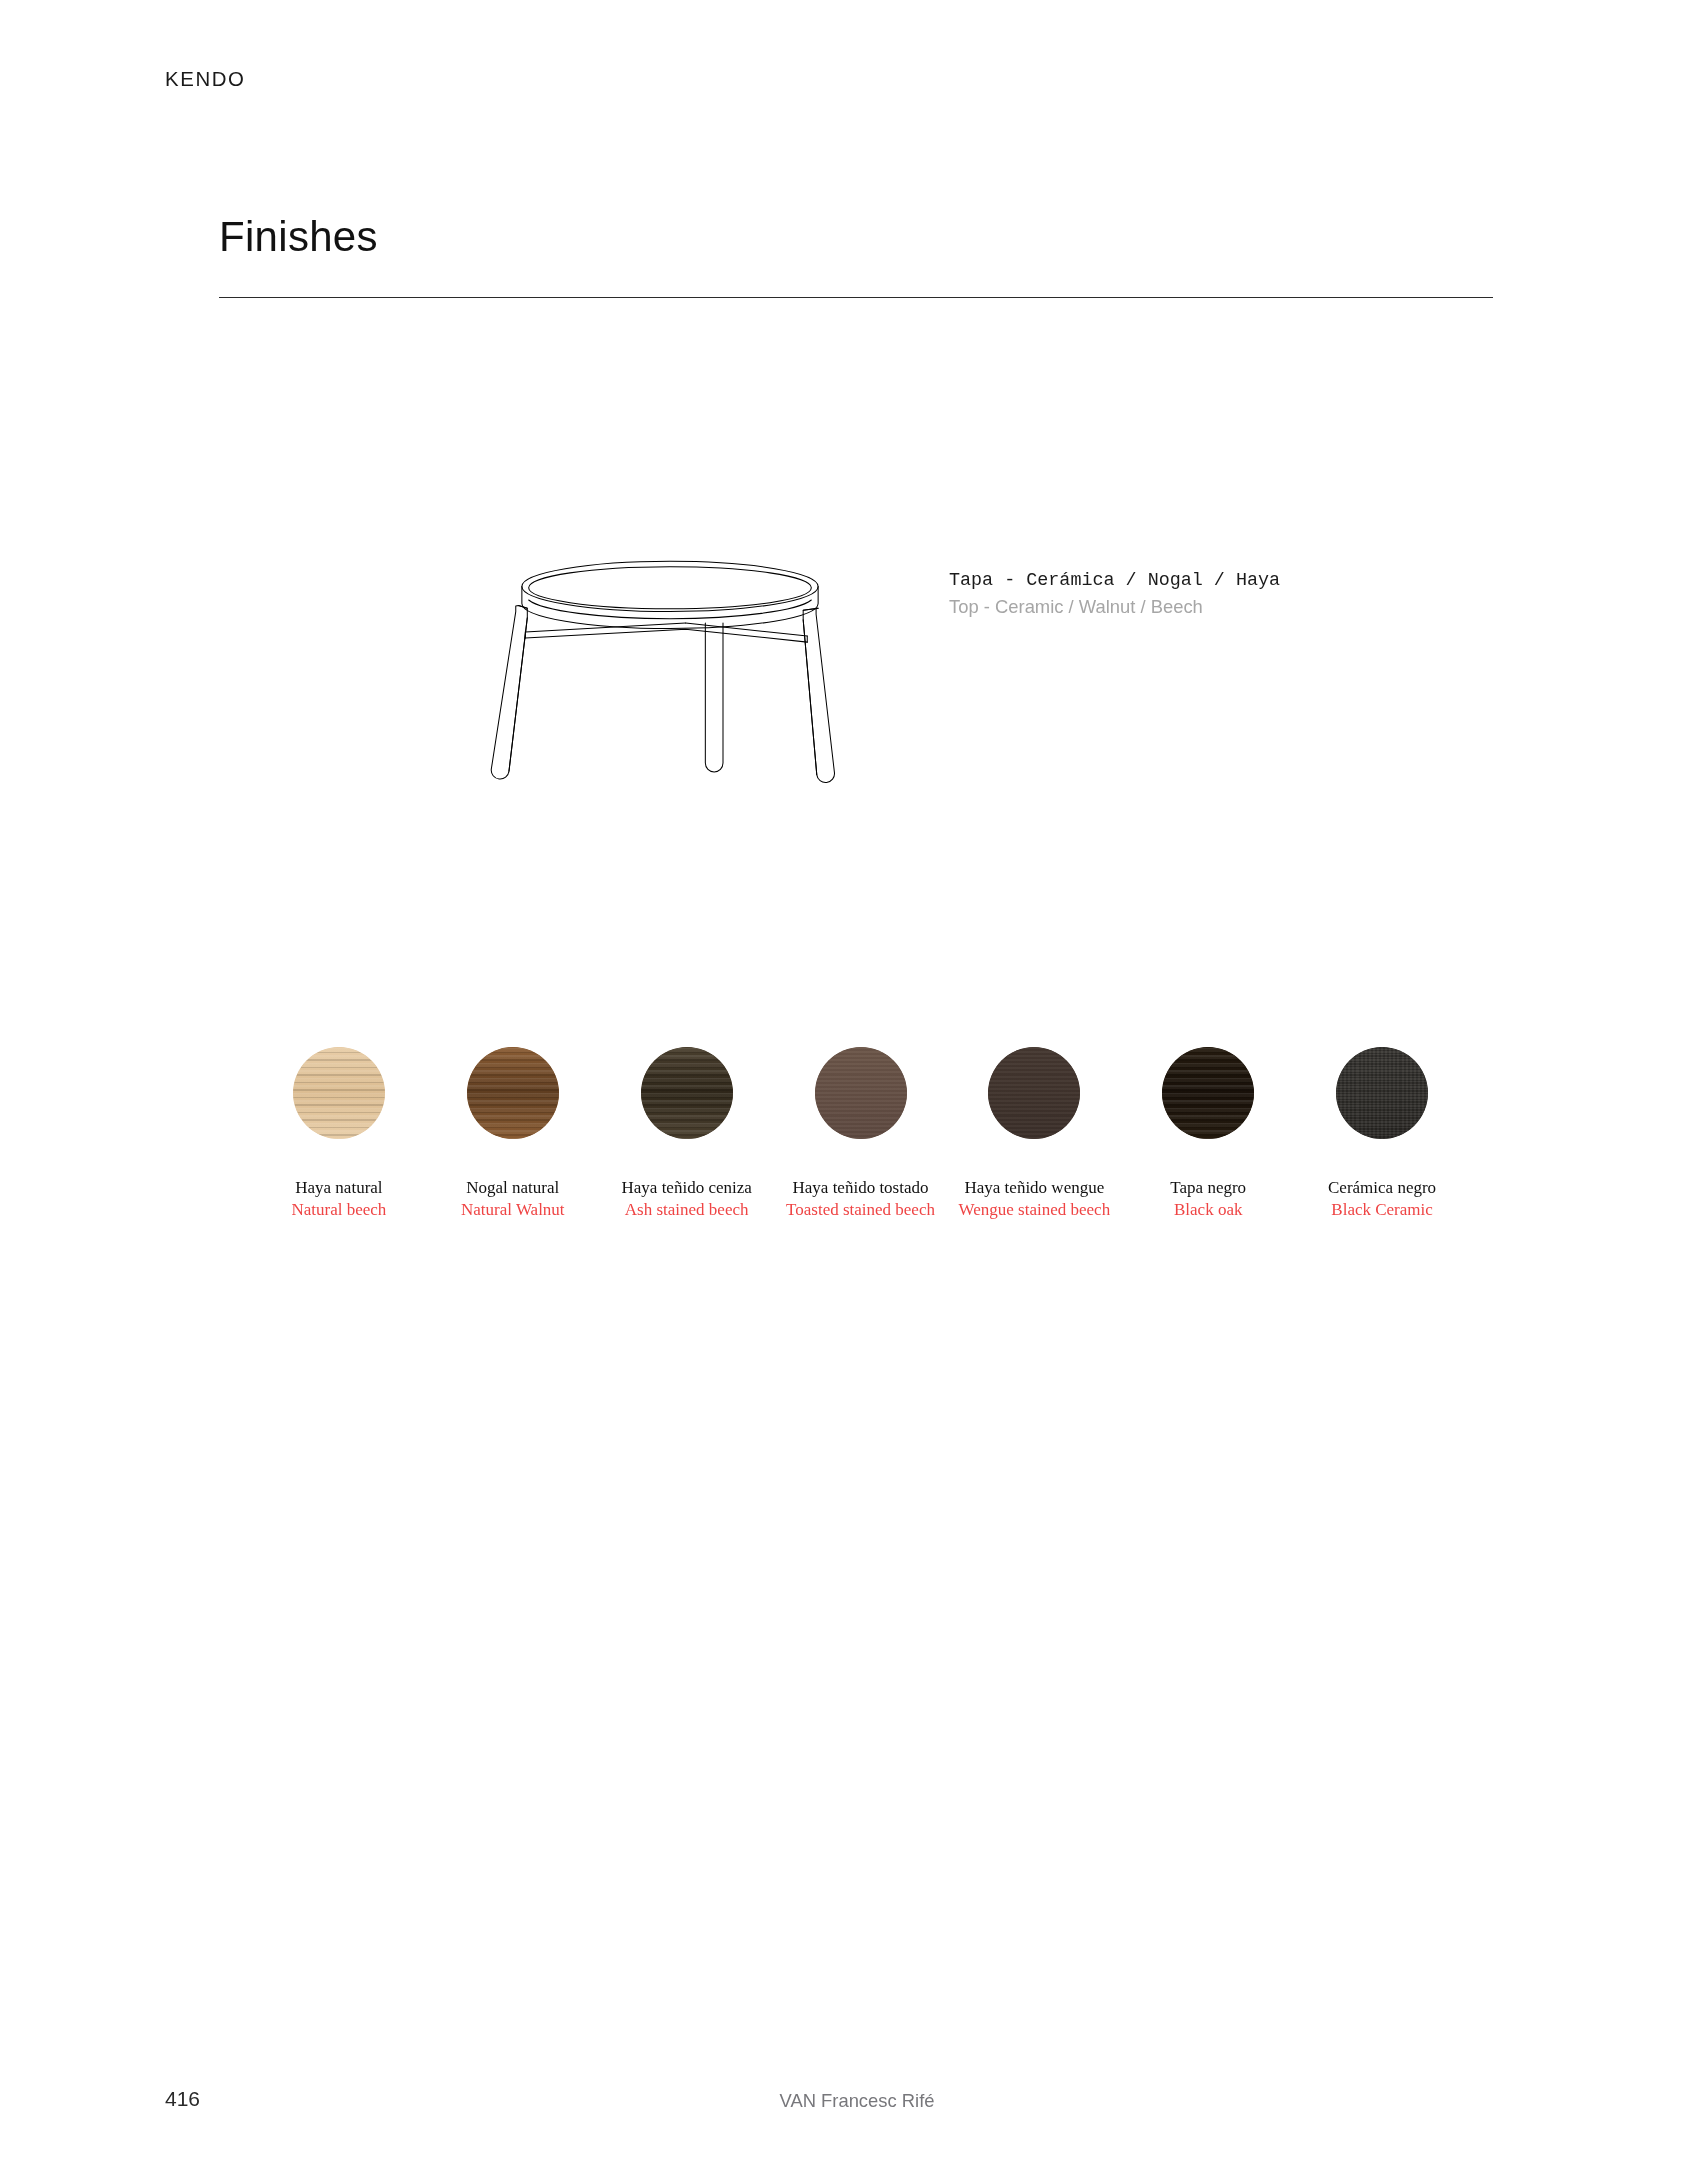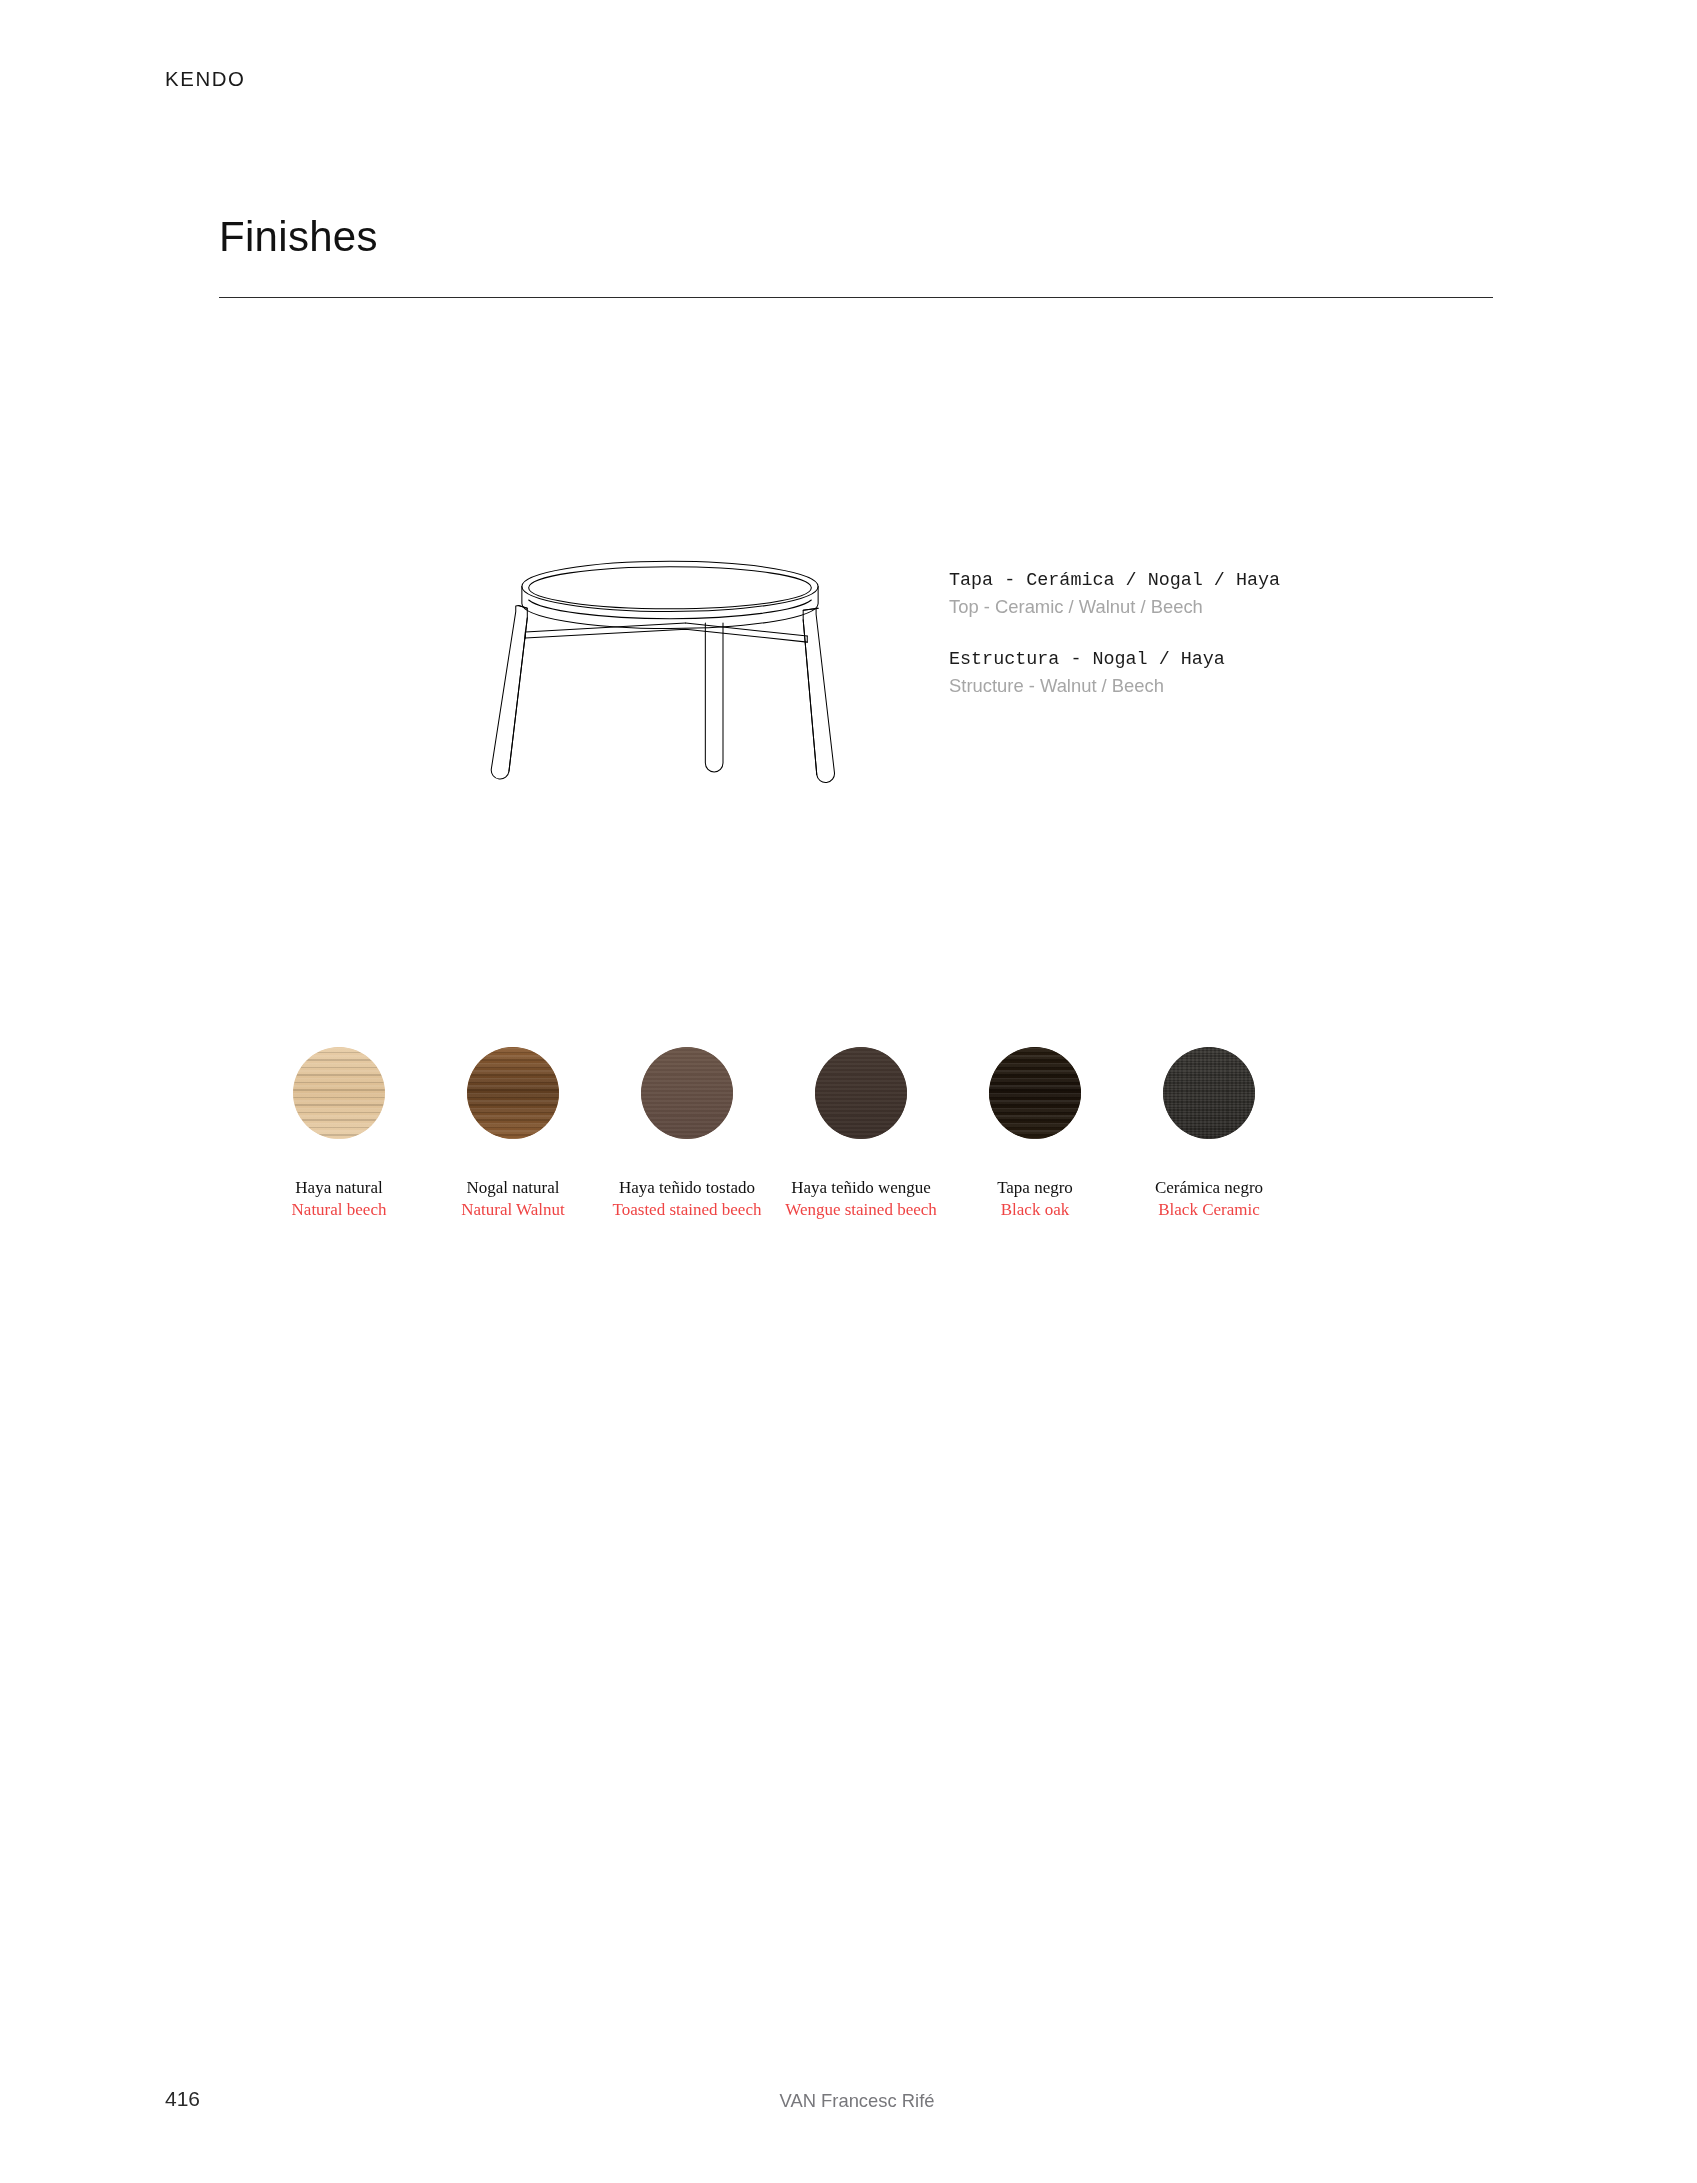--- a/index.html
+++ b/index.html
@@ -191,24 +191,20 @@
       <path d="M62 86 L75 90"></path>
       <path d="M503 90 L481 93"></path>
     </svg>
   </div>
 
   <div class="specs">
     <div class="spec-group">
       <div class="spec-es">Tapa - Cerámica / Nogal / Haya</div>
       <div class="spec-en">Top - Ceramic / Walnut / Beech</div>
     </div>
-    <div class="spec-group">
-      <div class="spec-es">Estructura - Nogal / Haya</div>
-      <div class="spec-en">Structure - Walnut / Beech</div>
-    </div>
   </div>
 
   <div class="swatches">
     <div class="swatch">
       <div class="swatch-disc" style="background: rgb(232, 205, 167);">
           <div class="grain" style="background: repeating-linear-gradient(0deg, rgba(255, 255, 255, 0.1) 0px, rgba(255, 255, 255, 0.1) 1.4px, rgba(0, 0, 0, 0) 1.4px, rgba(0, 0, 0, 0) 3.4px, rgba(0, 0, 0, 0.13) 3.4px, rgba(0, 0, 0, 0.13) 4.8px, rgba(255, 255, 255, 0.05) 4.8px, rgba(255, 255, 255, 0.05) 7.5px), linear-gradient(rgb(232, 205, 167) 0%, rgb(220, 189, 146) 48%, rgb(232, 205, 167) 100%);"></div>
         </div>
       <div class="swatch-caption">
         <div class="swatch-name-es">Haya natural</div>
         <div class="swatch-name-en">Natural beech</div>
@@ -217,20 +213,29 @@
     <div class="swatch">
       <div class="swatch-disc" style="background: rgb(138, 92, 51);">
           <div class="grain" style="background: repeating-linear-gradient(0deg, rgba(255, 255, 255, 0.1) 0px, rgba(255, 255, 255, 0.1) 1.4px, rgba(0, 0, 0, 0) 1.4px, rgba(0, 0, 0, 0) 3.4px, rgba(0, 0, 0, 0.13) 3.4px, rgba(0, 0, 0, 0.13) 4.8px, rgba(255, 255, 255, 0.05) 4.8px, rgba(255, 255, 255, 0.05) 7.5px), linear-gradient(rgb(138, 92, 51) 0%, rgb(95, 61, 32) 48%, rgb(138, 92, 51) 100%);"></div>
         </div>
       <div class="swatch-caption">
         <div class="swatch-name-es">Nogal natural</div>
         <div class="swatch-name-en">Natural Walnut</div>
       </div>
     </div>
     <div class="swatch">
+      <div class="swatch-disc" style="background: rgb(74, 63, 46);">
+          <div class="grain" style="background: repeating-linear-gradient(0deg, rgba(255, 255, 255, 0.1) 0px, rgba(255, 255, 255, 0.1) 1.4px, rgba(0, 0, 0, 0) 1.4px, rgba(0, 0, 0, 0) 3.4px, rgba(0, 0, 0, 0.13) 3.4px, rgba(0, 0, 0, 0.13) 4.8px, rgba(255, 255, 255, 0.05) 4.8px, rgba(255, 255, 255, 0.05) 7.5px), linear-gradient(rgb(74, 63, 46) 0%, rgb(46, 38, 25) 48%, rgb(74, 63, 46) 100%);"></div>
+        </div>
+      <div class="swatch-caption">
+        <div class="swatch-name-es">Haya teñido ceniza</div>
+        <div class="swatch-name-en">Ash stained beech</div>
+      </div>
+    </div>
+    <div class="swatch">
       <div class="swatch-disc" style="background: rgb(107, 85, 72);">
           <div class="grain" style="background: repeating-linear-gradient(0deg, rgba(255, 255, 255, 0.035) 0px, rgba(255, 255, 255, 0.035) 2px, rgba(0, 0, 0, 0.035) 2px, rgba(0, 0, 0, 0.035) 4.1px), linear-gradient(rgb(107, 85, 72) 0%, rgb(93, 73, 64) 100%);"></div>
         </div>
       <div class="swatch-caption">
         <div class="swatch-name-es">Haya teñido tostado</div>
         <div class="swatch-name-en">Toasted stained beech</div>
       </div>
     </div>
     <div class="swatch">
       <div class="swatch-disc" style="background: rgb(68, 55, 48);">

